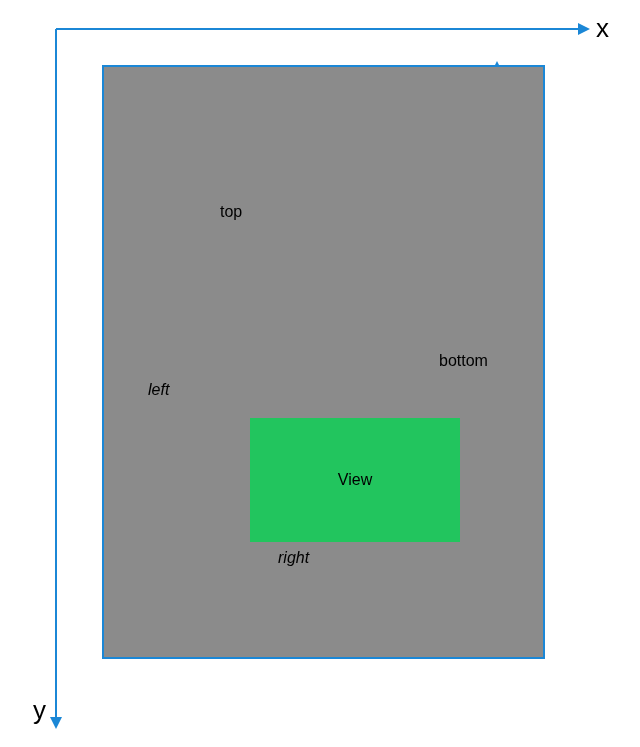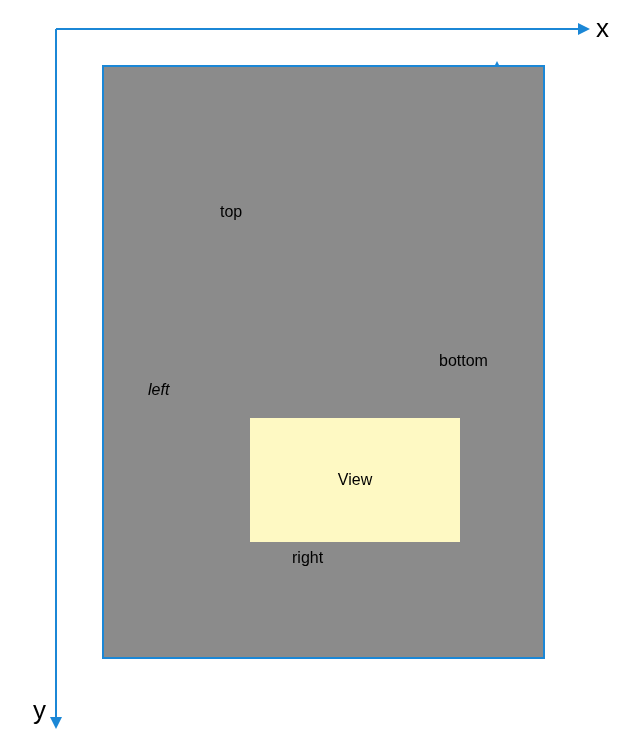--- a/index.html
+++ b/index.html
@@ -31,21 +31,21 @@
       height: 594px;
       background: #8b8b8b;
       border: 2px solid #1b87d6;
     }
     .yellow-box {
       position: absolute;
       left: 250px;
       top: 418px;
       width: 210px;
       height: 124px;
-      background: #fef9c3;
+      background: #22c55e;
       display: flex;
       align-items: center;
       justify-content: center;
     }
     .label {
       position: absolute;
       font-size: 16px;
       color: #000;
     }
     .axis-label-x {
@@ -100,15 +100,15 @@
 
   <div class="yellow-box">
     <span class="label" style="position:static;">View</span>
   </div>
 
   <span class="axis-label-x">x</span>
   <span class="axis-label-y">y</span>
 
   <span class="label" style="left:220px; top:203px;">top</span>
   <span class="label" style="left:148px; top:381px;font-style:italic;">left</span>
-  <span class="label" style="left:292px; top:549px;">right</span>
+  <span class="label" style="left:278px; top:549px;font-style:italic;">right</span>
   <span class="label" style="left:420px; top:352px;margin-left:19px;">bottom</span>
 </div>
 
 </body></html>

